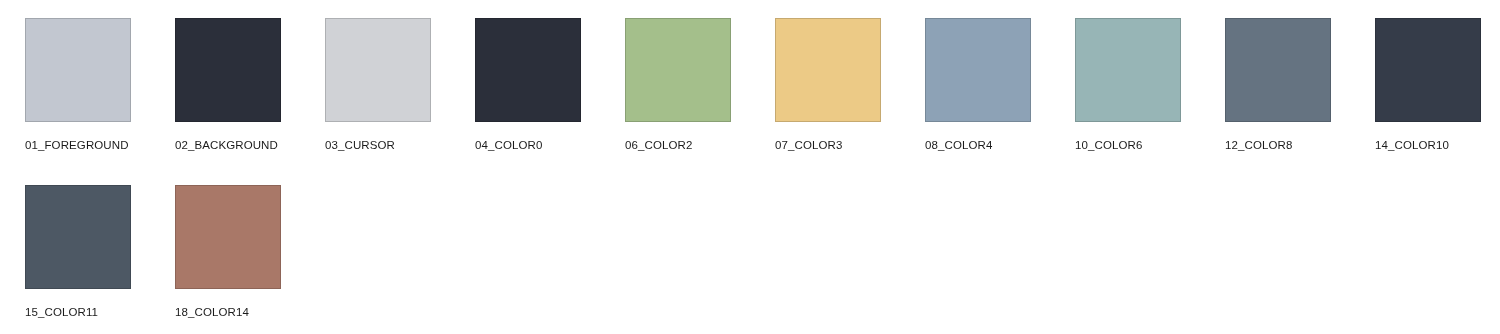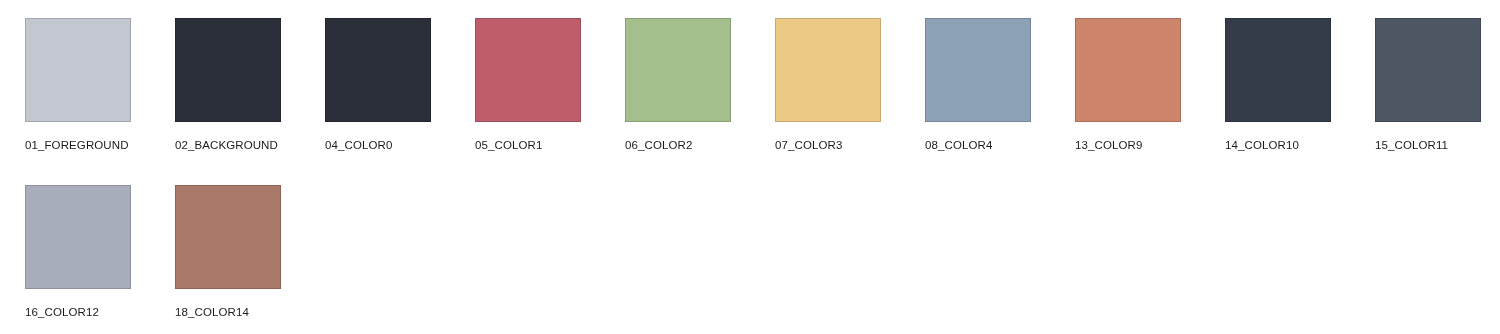--- a/index.html
+++ b/index.html
@@ -57,53 +57,53 @@
 <div id="palette-grid">
     <div class="swatch-cell">
       <div class="swatch-chip" title="#c2c7d0" style="background-color: rgb(194, 199, 208);"></div>
       <div class="swatch-label">01_FOREGROUND</div>
     </div>
     <div class="swatch-cell">
       <div class="swatch-chip" title="#2b2f3a" style="background-color: rgb(43, 47, 58);"></div>
       <div class="swatch-label">02_BACKGROUND</div>
     </div>
     <div class="swatch-cell">
+      <div class="swatch-chip" title="#d0d2d6" style="background-color: rgb(208, 210, 214);"></div>
+      <div class="swatch-label">03_CURSOR</div>
+    </div>
+    <div class="swatch-cell">
       <div class="swatch-chip" title="#2b2f3a" style="background-color: rgb(43, 47, 58);"></div>
       <div class="swatch-label">04_COLOR0</div>
-    </div>
-    <div class="swatch-cell">
-      <div class="swatch-chip" title="#bf5d6d" style="background-color: rgb(191, 93, 109);"></div>
-      <div class="swatch-label">05_COLOR1</div>
     </div>
     <div class="swatch-cell">
       <div class="swatch-chip" title="#a4bf8b" style="background-color: rgb(164, 191, 139);"></div>
       <div class="swatch-label">06_COLOR2</div>
     </div>
     <div class="swatch-cell">
       <div class="swatch-chip" title="#ecca86" style="background-color: rgb(236, 202, 134);"></div>
       <div class="swatch-label">07_COLOR3</div>
     </div>
     <div class="swatch-cell">
       <div class="swatch-chip" title="#8da2b6" style="background-color: rgb(141, 162, 182);"></div>
       <div class="swatch-label">08_COLOR4</div>
     </div>
     <div class="swatch-cell">
-      <div class="swatch-chip" title="#cd856c" style="background-color: rgb(205, 133, 108);"></div>
-      <div class="swatch-label">13_COLOR9</div>
+      <div class="swatch-chip" title="#97b5b6" style="background-color: rgb(151, 181, 182);"></div>
+      <div class="swatch-label">10_COLOR6</div>
+    </div>
+    <div class="swatch-cell">
+      <div class="swatch-chip" title="#657381" style="background-color: rgb(101, 115, 129);"></div>
+      <div class="swatch-label">12_COLOR8</div>
     </div>
     <div class="swatch-cell">
       <div class="swatch-chip" title="#353c49" style="background-color: rgb(53, 60, 73);"></div>
       <div class="swatch-label">14_COLOR10</div>
     </div>
     <div class="swatch-cell">
       <div class="swatch-chip" title="#4d5864" style="background-color: rgb(77, 88, 100);"></div>
       <div class="swatch-label">15_COLOR11</div>
     </div>
     <div class="swatch-cell">
-      <div class="swatch-chip" title="#a7adbb" style="background-color: rgb(167, 173, 187);"></div>
-      <div class="swatch-label">16_COLOR12</div>
-    </div>
-    <div class="swatch-cell">
       <div class="swatch-chip" title="#a97868" style="background-color: rgb(169, 120, 104);"></div>
       <div class="swatch-label">18_COLOR14</div>
     </div>
     <div class="swatch-cell empty"></div>
   </div>
 
 </body></html>

